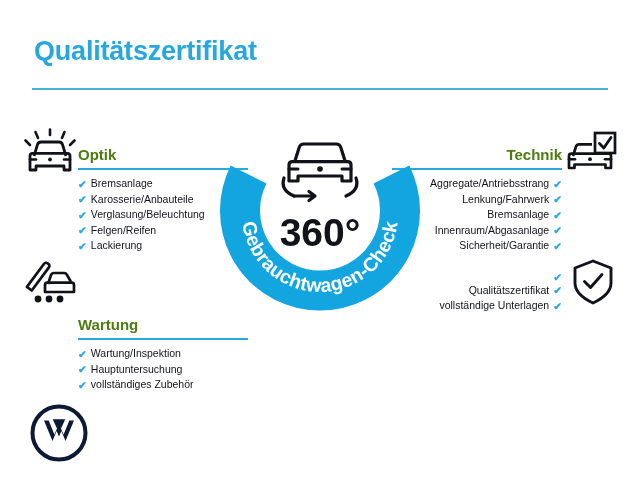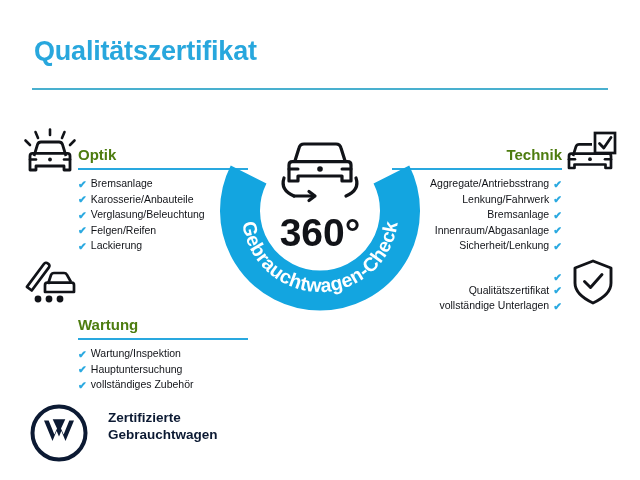--- a/index.html
+++ b/index.html
@@ -201,21 +201,21 @@
         </li>
       <li>
           <span>Bremsanlage</span>
           <span class="chk">✔</span>
         </li>
       <li>
           <span>Innenraum/Abgasanlage</span>
           <span class="chk">✔</span>
         </li>
       <li>
-          <span>Sicherheit/Lenkung</span>
+          <span>Sicherheit/Garantie</span>
           <span class="chk">✔</span>
         </li>
     </ul>
   </div>
 
   <div class="section right" id="sec-garantie">
     <ul class="sec-list">
       <li>
           <span class="chk">✔</span>
         </li>
@@ -258,19 +258,15 @@
     </svg>
   </div>
 
   <div id="footer">
     <svg width="58" height="58" viewBox="0 0 58 58">
       <circle cx="29" cy="29" r="26.5" fill="none" stroke="#0c1a33" stroke-width="4"></circle>
       <path d="M14 16.5 L22.5 37 L26.6 27 L29 32.5 L31.4 27 L35.5 37 L44 16.5
                L39.3 16.5 L33.6 30.5 L31 24.6 L35.3 15.2 L29 15.2 L22.7 15.2
                L27 24.6 L24.4 30.5 L18.7 16.5 Z" fill="#0c1a33"></path>
     </svg>
-    <div class="vw-text">
-      <div>Zertifizierte</div>
-      <div>Gebrauchtwagen</div>
-    </div>
   </div>
 
 </div>
 
 </body></html>

